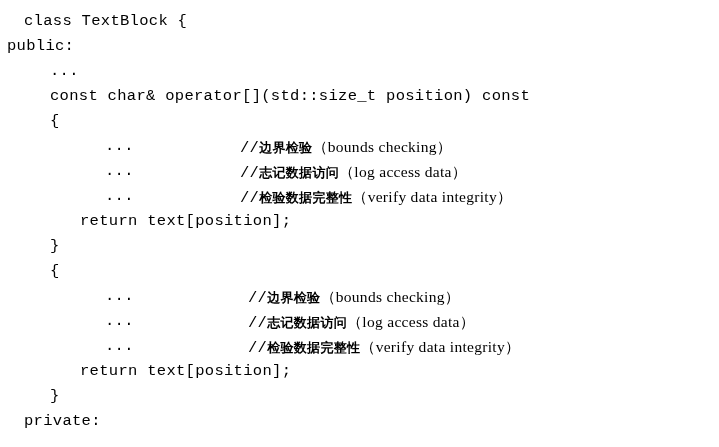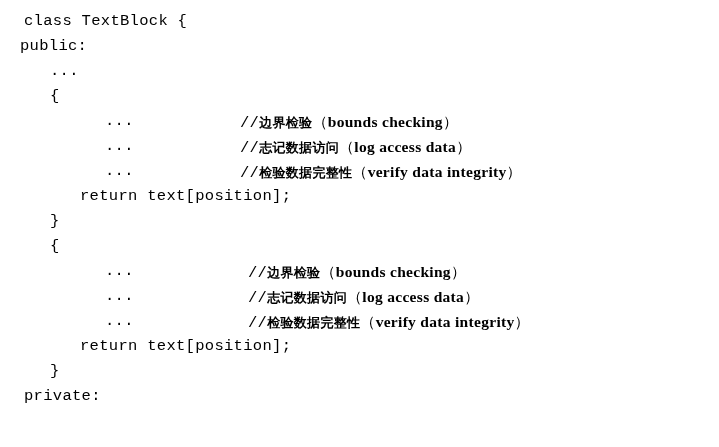--- a/index.html
+++ b/index.html
@@ -55,30 +55,31 @@
     font-size: 13px;
     font-weight: 600;
   }
   .comment .paren {
     font-family: "DejaVu Sans", sans-serif;
     font-size: 15px;
   }
   .comment .en {
     font-family: "Liberation Serif", "DejaVu Serif", serif;
     font-size: 15.5px;
-    font-weight: 700;
+    font-weight: 400;
   }
 </style>
 </head>
 <body>
 
 <div id="code-listing">
     <div class="code-line"><span class="code-text" style="margin-left: 24px; text-align: right;">class TextBlock {</span></div>
-    <div class="code-line"><span class="code-text" style="margin-left: 20px;">public:</span></div>
+    <div class="code-line"><span class="code-text" style="margin-left: 7px;">public:</span></div>
     <div class="code-line"><span class="code-text" style="margin-left: 50px;">...</span></div>
+    <div class="code-line"><span class="code-text" style="margin-left: 50px;">const char&amp; operator[](std::size_t position) const</span></div>
     <div class="code-line"><span class="code-text" style="margin-left: 50px;">{</span></div>
     <div class="code-line"><span class="code-text" style="margin-left: 105px;">...</span><span class="comment" style="left: 240px;"><span class="slashes">//</span><span class="cjk">边界检验</span><span class="paren">（</span><span class="en">bounds checking</span><span class="paren">）</span></span></div>
     <div class="code-line"><span class="code-text" style="margin-left: 105px;">...</span><span class="comment" style="left: 240px;"><span class="slashes">//</span><span class="cjk">志记数据访问</span><span class="paren">（</span><span class="en">log access data</span><span class="paren">）</span></span></div>
     <div class="code-line"><span class="code-text" style="margin-left: 105px;">...</span><span class="comment" style="left: 240px;"><span class="slashes">//</span><span class="cjk">检验数据完整性</span><span class="paren">（</span><span class="en">verify data integrity</span><span class="paren">）</span></span></div>
     <div class="code-line"><span class="code-text" style="margin-left: 80px;">return text[position];</span></div>
     <div class="code-line"><span class="code-text" style="margin-left: 50px;">}</span></div>
     <div class="code-line"><span class="code-text" style="margin-left: 50px;">{</span></div>
     <div class="code-line"><span class="code-text" style="margin-left: 105px;">...</span><span class="comment" style="left: 248px;"><span class="slashes">//</span><span class="cjk">边界检验</span><span class="paren">（</span><span class="en">bounds checking</span><span class="paren">）</span></span></div>
     <div class="code-line"><span class="code-text" style="margin-left: 105px;">...</span><span class="comment" style="left: 248px;"><span class="slashes">//</span><span class="cjk">志记数据访问</span><span class="paren">（</span><span class="en">log access data</span><span class="paren">）</span></span></div>
     <div class="code-line"><span class="code-text" style="margin-left: 105px;">...</span><span class="comment" style="left: 248px;"><span class="slashes">//</span><span class="cjk">检验数据完整性</span><span class="paren">（</span><span class="en">verify data integrity</span><span class="paren">）</span></span></div>

